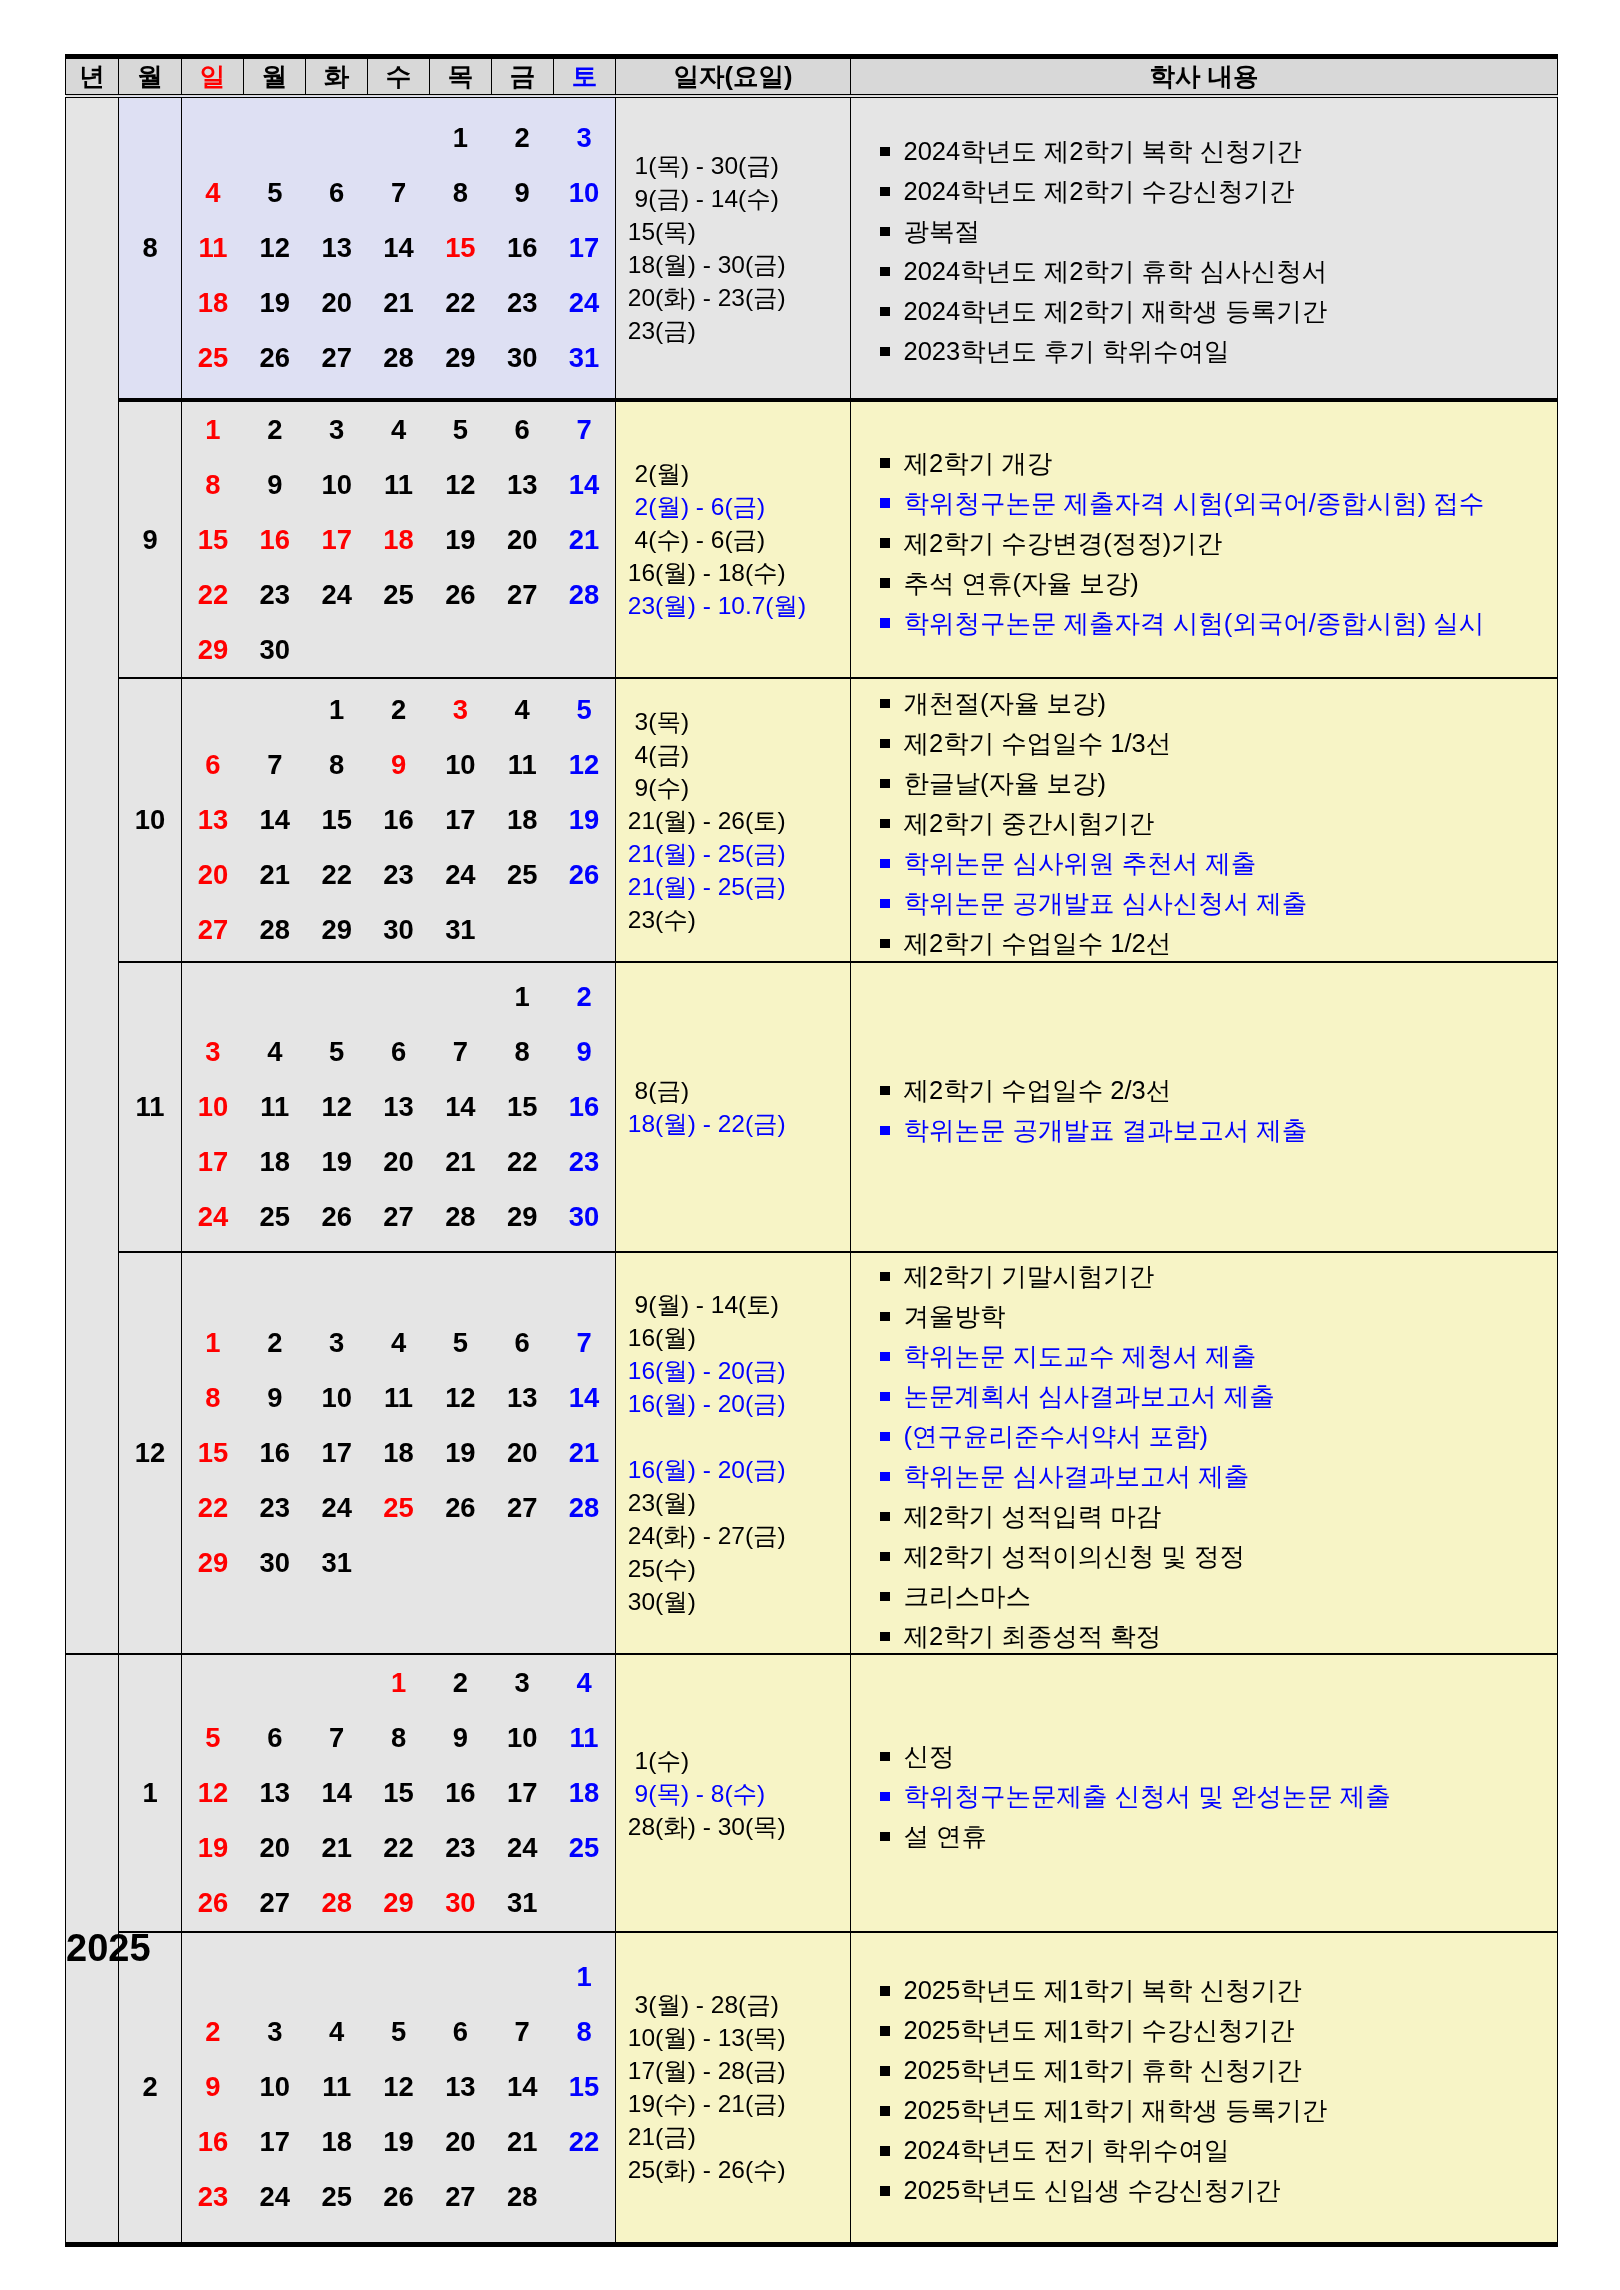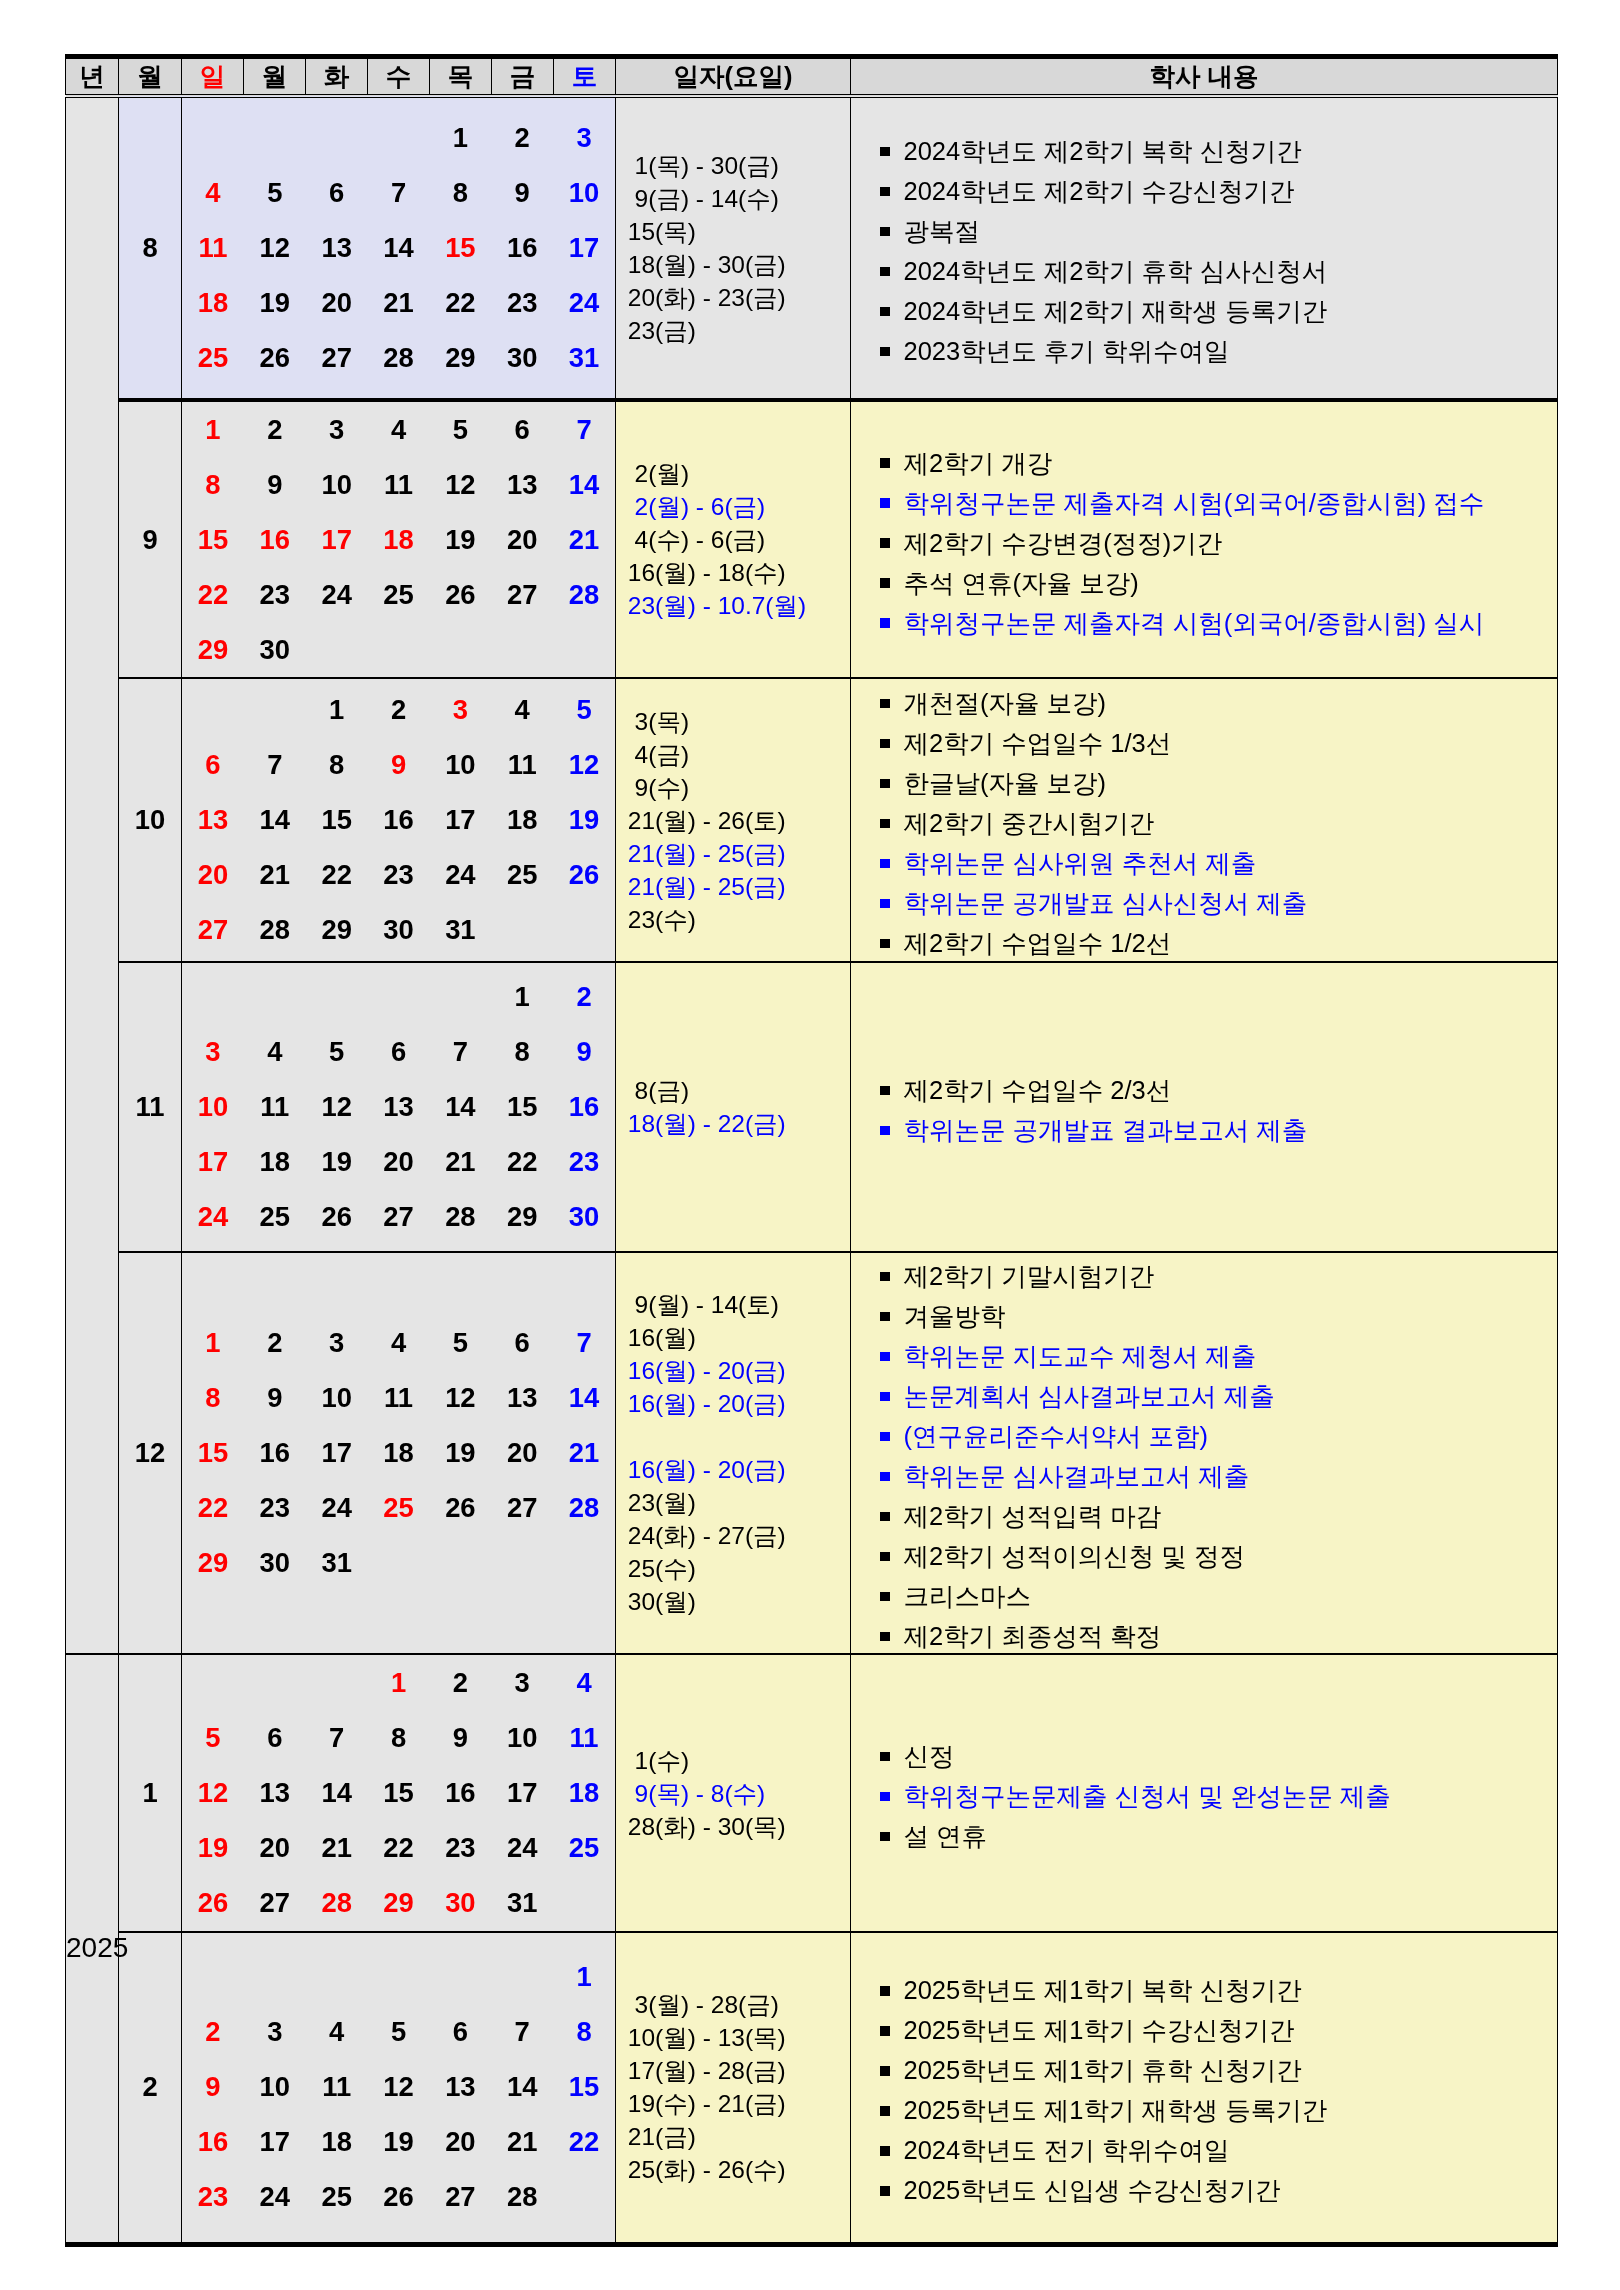--- a/index.html
+++ b/index.html
@@ -33,21 +33,21 @@
   tr.sec-8{height:304px;border-bottom:4.9px solid #000;}
   tr.sec-9{height:274px;}
   tr.sec-10{height:284px;}
   tr.sec-11{height:290px;}
   tr.sec-12{height:333px;}
   tr.sec-1{height:278px;}
   tr.sec-2{height:312px;border-bottom:5.9px solid #000;}
   td.hl{background:var(--august_bg,#dee0f3);}
   td.yl{background:var(--yellow_bg,#f7f4c6);}
   td.year-cell{
-    font-size:28px;font-weight:normal;text-align:left;
+    font-size:38px;font-weight:bold;text-align:left;
   }
   td.month-cell{
     font-size:27.4px;font-weight:bold;text-align:center;
   }
   .week{display:flex;height:55px;align-items:center;}
   .day{
     width:62px;text-align:center;
     font-size:27.4px;font-weight:bold;color:#000;
   }
   .day.red{color:var(--red,#f00);}

